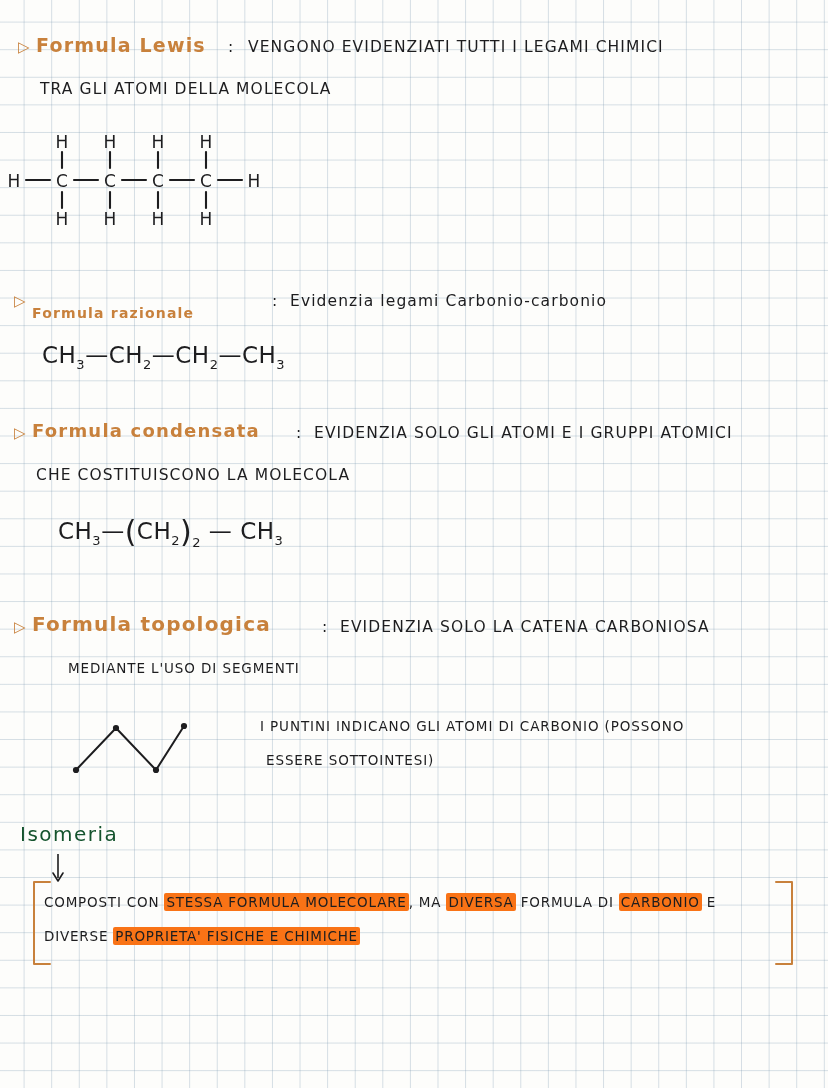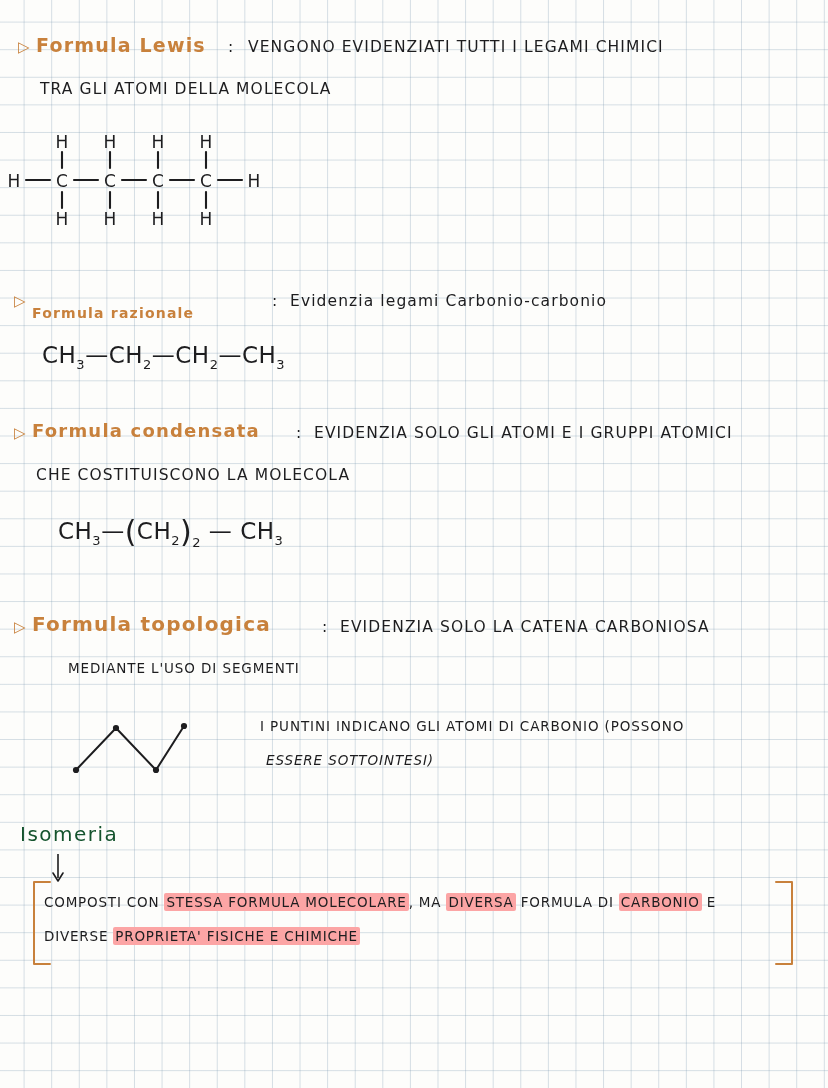--- a/index.html
+++ b/index.html
@@ -59,21 +59,21 @@
     letter-spacing:1.5px;
   }
   .box-text{
     position:absolute;
     color:#1d1d1f;
     font-size:13.5px;
     letter-spacing:0.8px;
     white-space:nowrap;
   }
   .hl{
-    background:#fca5a5;
+    background:#f97316;
     padding:1px 2px;
     border-radius:2px;
     text-align:right;
   }
   svg{display:block;}
 </style>
 </head>
 <body>
 
 <div id="grid"></div>
@@ -153,21 +153,21 @@
     <svg width="160" height="90" viewBox="0 0 160 90">
       <polyline points="20,70 60,28 100,70 128,26" fill="none" stroke="#1d1d1f" stroke-width="2" stroke-linecap="round" stroke-linejoin="round"></polyline>
       <circle cx="20" cy="70" r="3.1" fill="#1d1d1f"></circle>
       <circle cx="60" cy="28" r="3.1" fill="#1d1d1f"></circle>
       <circle cx="100" cy="70" r="3.1" fill="#1d1d1f"></circle>
       <circle cx="128" cy="26" r="3.1" fill="#1d1d1f"></circle>
     </svg>
   </div>
 
   <span class="txt sm" style="left:228px;top:718px;">I PUNTINI INDICANO GLI ATOMI DI CARBONIO (POSSONO</span>
-  <span class="txt sm" style="left:234px;top:752px;font-style:italic;">ESSERE SOTTOINTESI)</span>
+  <span class="txt sm" style="left:234px;top:752px;">ESSERE SOTTOINTESI)</span>
 
   <span class="iso-title" style="left:20px;top:822px;">Isomeria</span>
 
   <div style="position:absolute;left:48px;top:852px;">
     <svg width="20" height="34" viewBox="0 0 20 34">
       <line x1="10" y1="2" x2="10" y2="26" stroke="#1d1d1f" stroke-width="1.6"></line>
       <polyline points="5,21 10,29 15,21" fill="none" stroke="#1d1d1f" stroke-width="1.6" stroke-linecap="round" stroke-linejoin="round"></polyline>
     </svg>
   </div>
 

